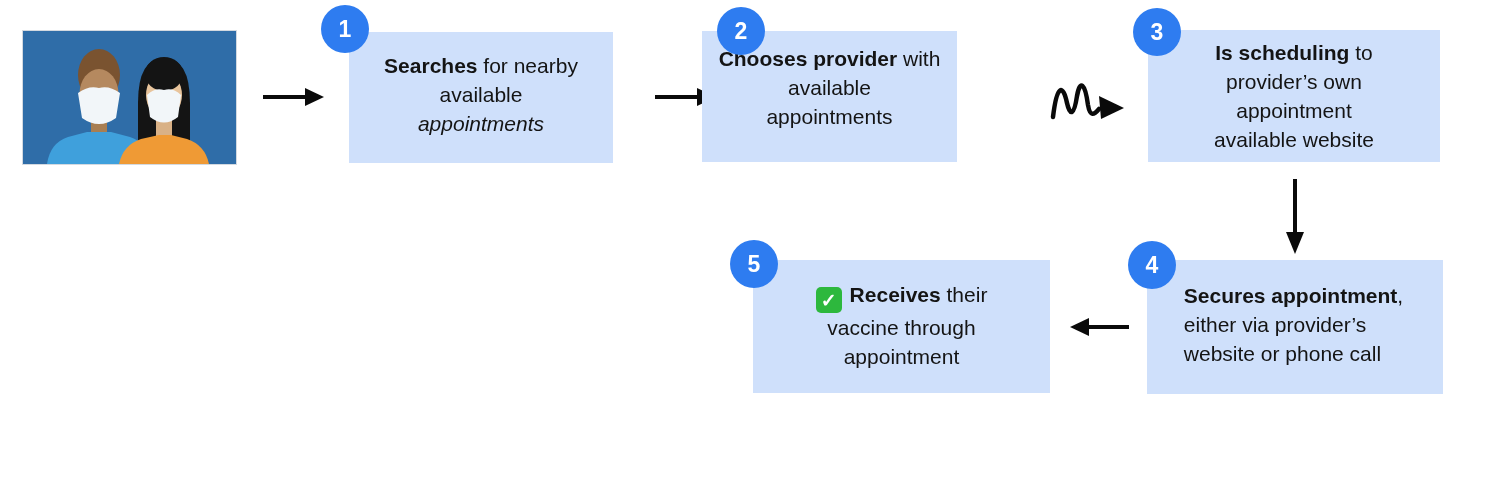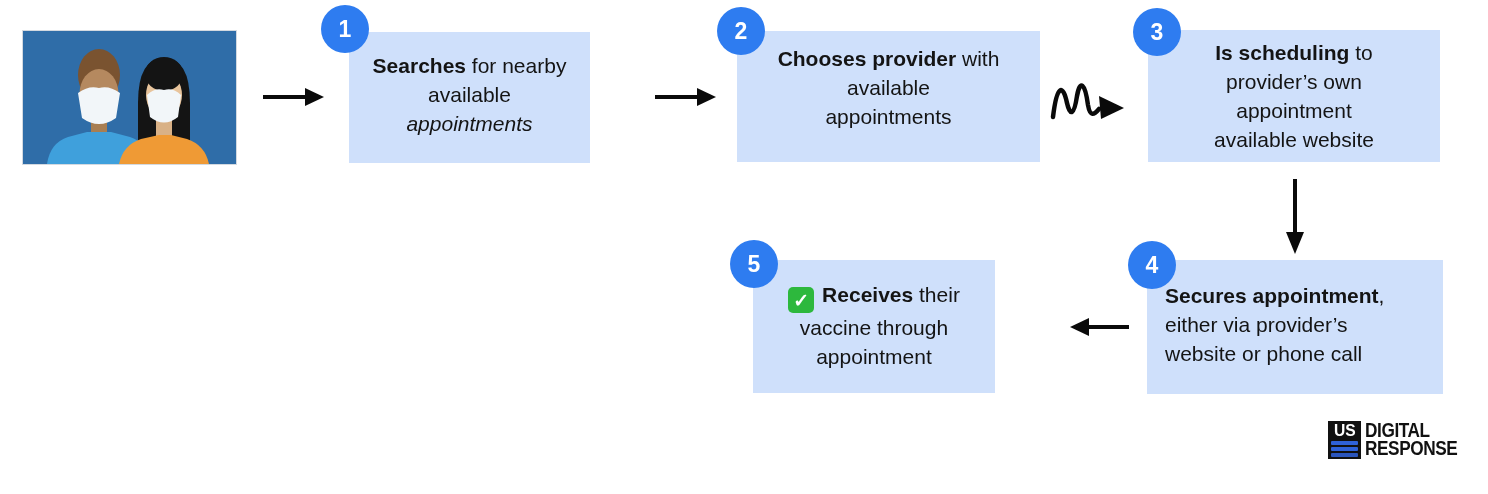--- a/index.html
+++ b/index.html
@@ -21,26 +21,26 @@
   }
   .box-text{
     white-space:pre-line;
     font-size:21px;
     line-height:29px;
     text-align:center;
     color:#141414;
   }
   .box-text b{font-weight:700;}
   .box-text i{font-style:italic;}
-  #box1{left:349px;top:32px;width:241px;height:131px;padding-bottom:6px;box-sizing:border-box;align-items:center;}
-  #box2{left:737px;top:31px;width:303px;height:131px;padding-bottom:18px;box-sizing:border-box;}
+  #box1{left:349px;top:32px;width:264px;height:131px;padding-bottom:6px;box-sizing:border-box;align-items:center;}
+  #box2{left:702px;top:31px;width:255px;height:131px;padding-bottom:18px;box-sizing:border-box;}
   #box3{left:1148px;top:30px;width:292px;height:132px;box-sizing:border-box;}
-  #box4{left:1147px;top:260px;width:296px;height:134px;align-items:flex-start;justify-content:flex-start;padding:21px 21px 0 18px;box-sizing:border-box;}
+  #box4{left:1147px;top:260px;width:296px;height:134px;align-items:flex-start;justify-content:center;padding:21px 21px 0 18px;box-sizing:border-box;}
   #box4 .box-text{text-align:left;}
-  #box5{left:753px;top:260px;width:242px;height:133px;padding-bottom:2px;box-sizing:border-box;}
+  #box5{left:753px;top:260px;width:297px;height:133px;padding-bottom:2px;box-sizing:border-box;}
   
   .step-badge{
     position:absolute;
     width:48px;height:48px;
     border-radius:50%;
     background:#2e7cf0;
     color:#ffffff;
     font-size:23px;
     font-weight:700;
     display:flex;align-items:center;justify-content:center;
@@ -178,28 +178,14 @@
     <polygon points="21,3 2,12 21,21" fill="#0a0a0a"></polygon>
   </svg>
 
   <div id="badge5" class="step-badge">5</div>
   <div id="box5" class="step-box">
     <div class="box-text"><span class="check-icon">✓</span><b>Receives</b><span> their
 vaccine through
 appointment</span></div>
   </div>
 
-  <div class="logo">
-    <div class="logo-us">
-      <span class="logo-us-text">US</span>
-      <div class="logo-stripes">
-          <i></i>
-          <i></i>
-          <i></i>
-        </div>
-    </div>
-    <div class="logo-text">
-      <span>DIGITAL</span>
-      <span>RESPONSE</span>
-    </div>
-  </div>
 
 </div>
 
 </body></html>

